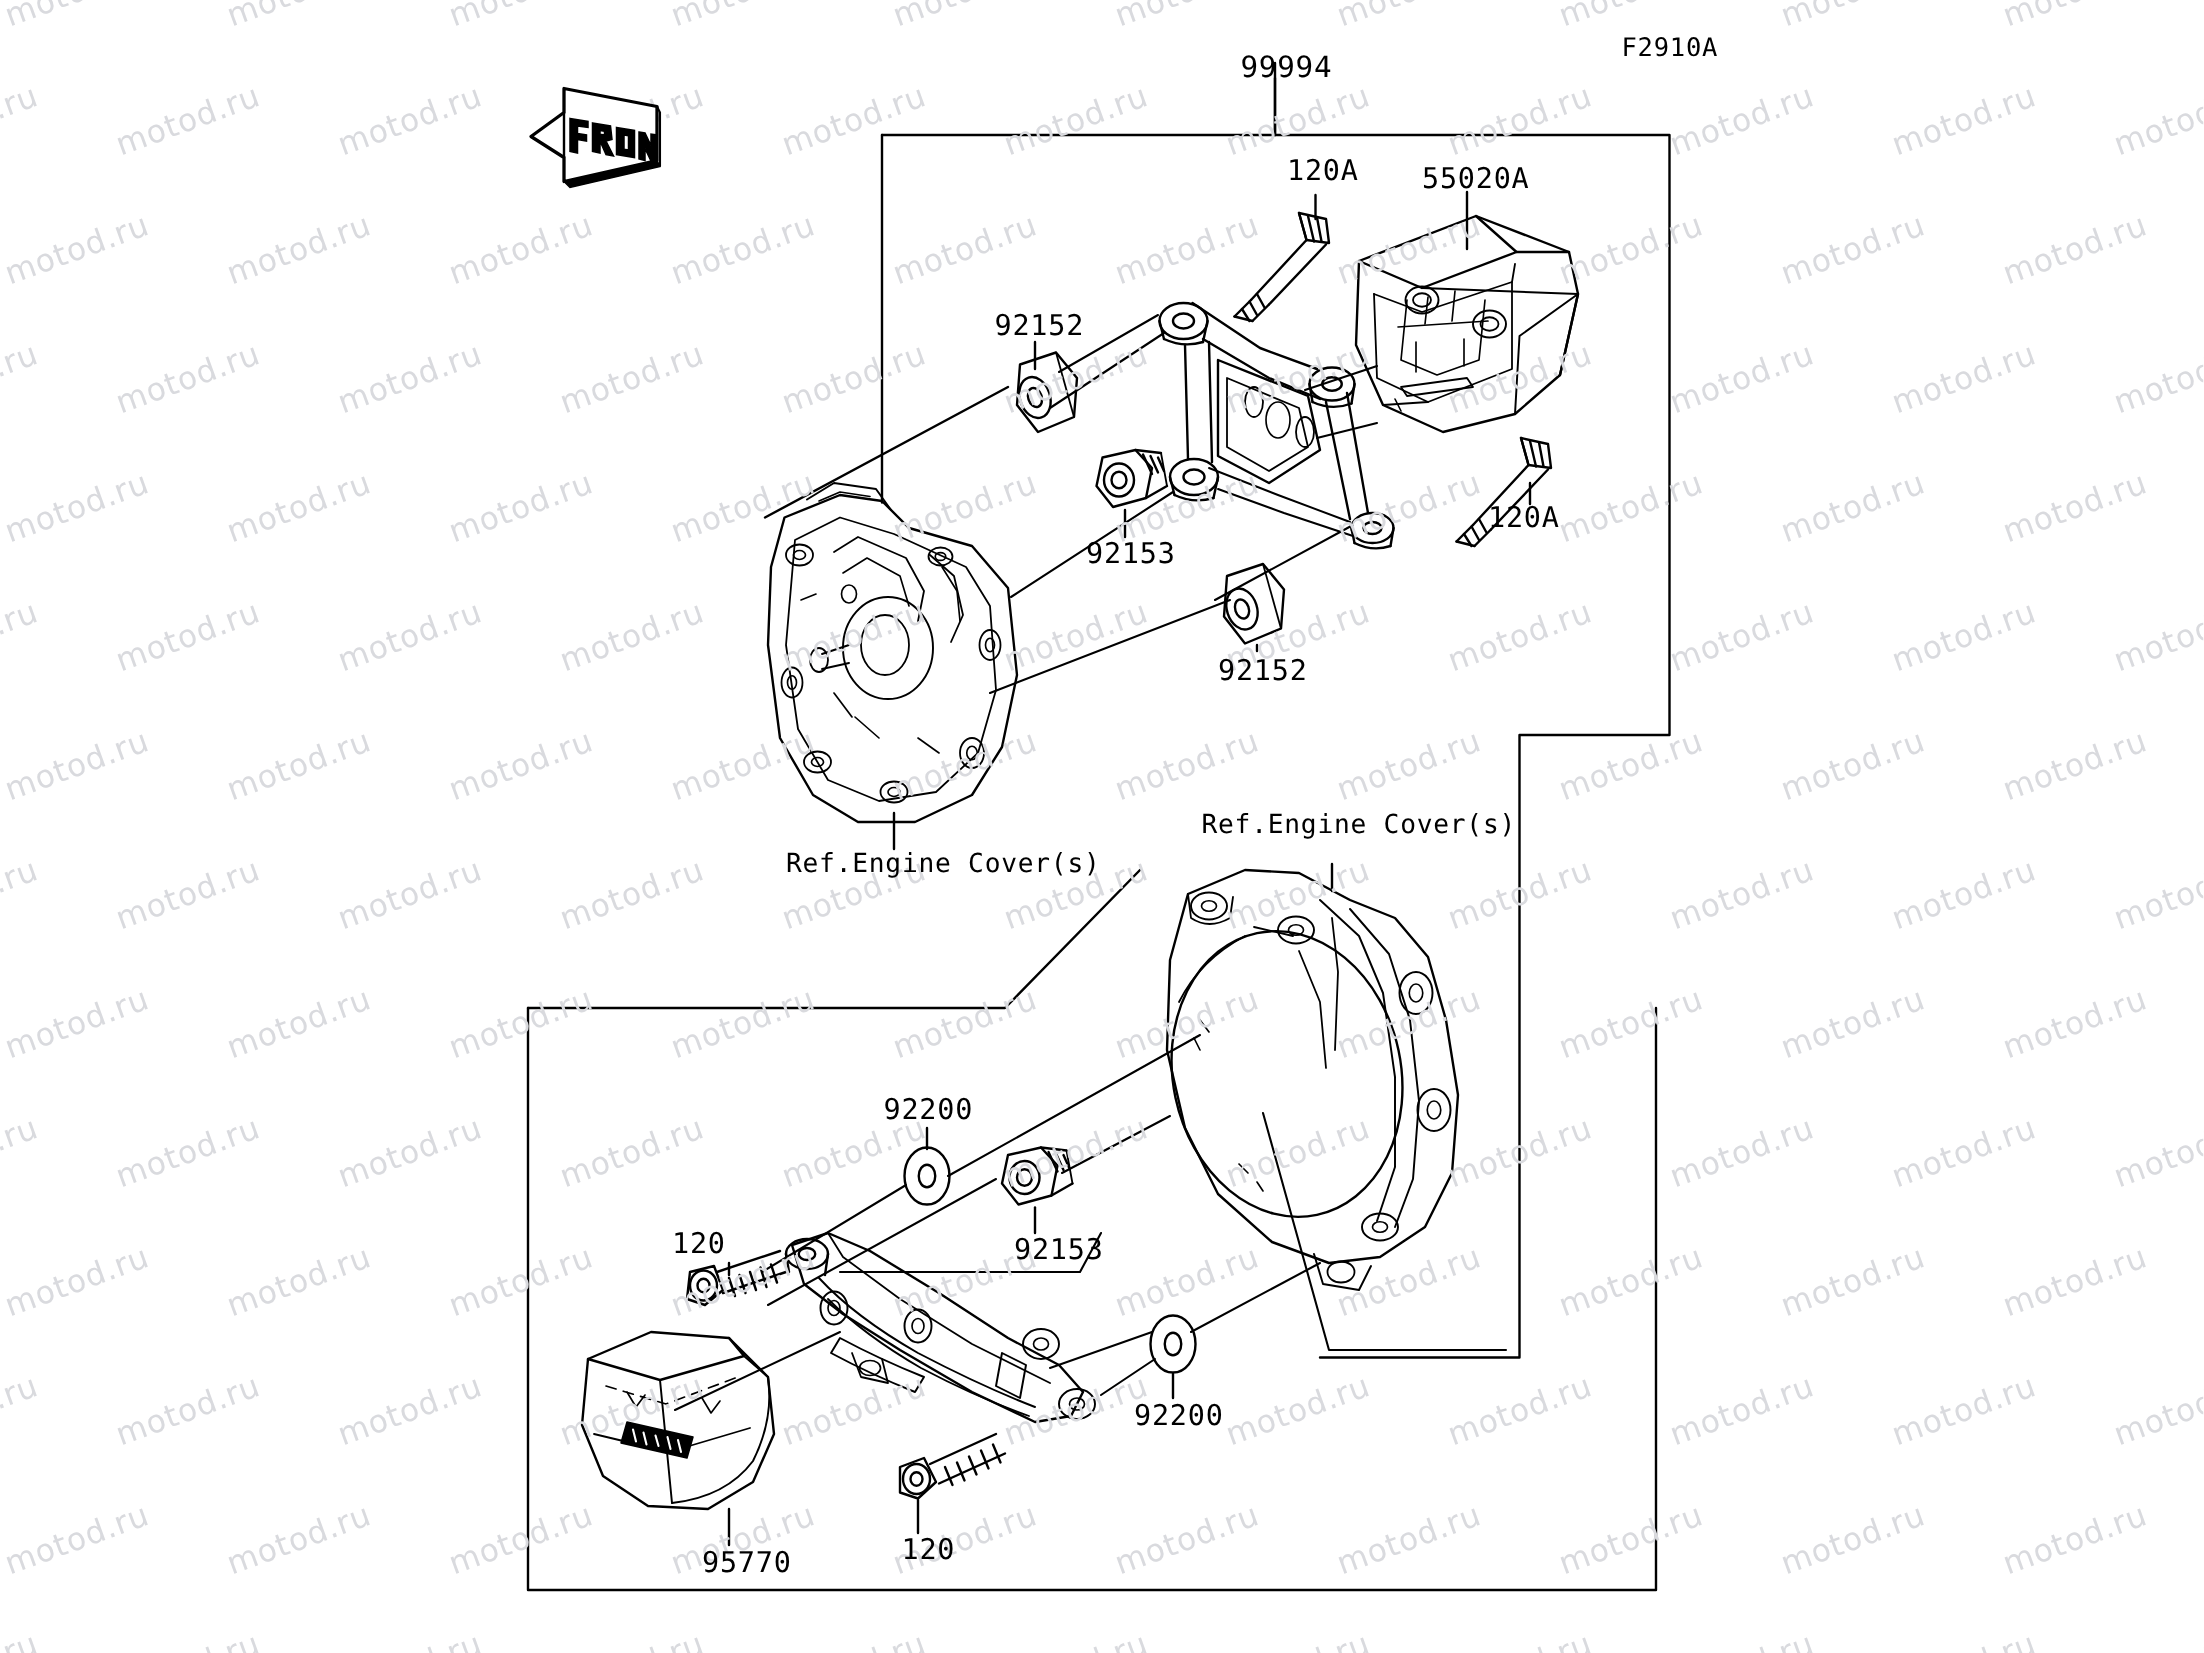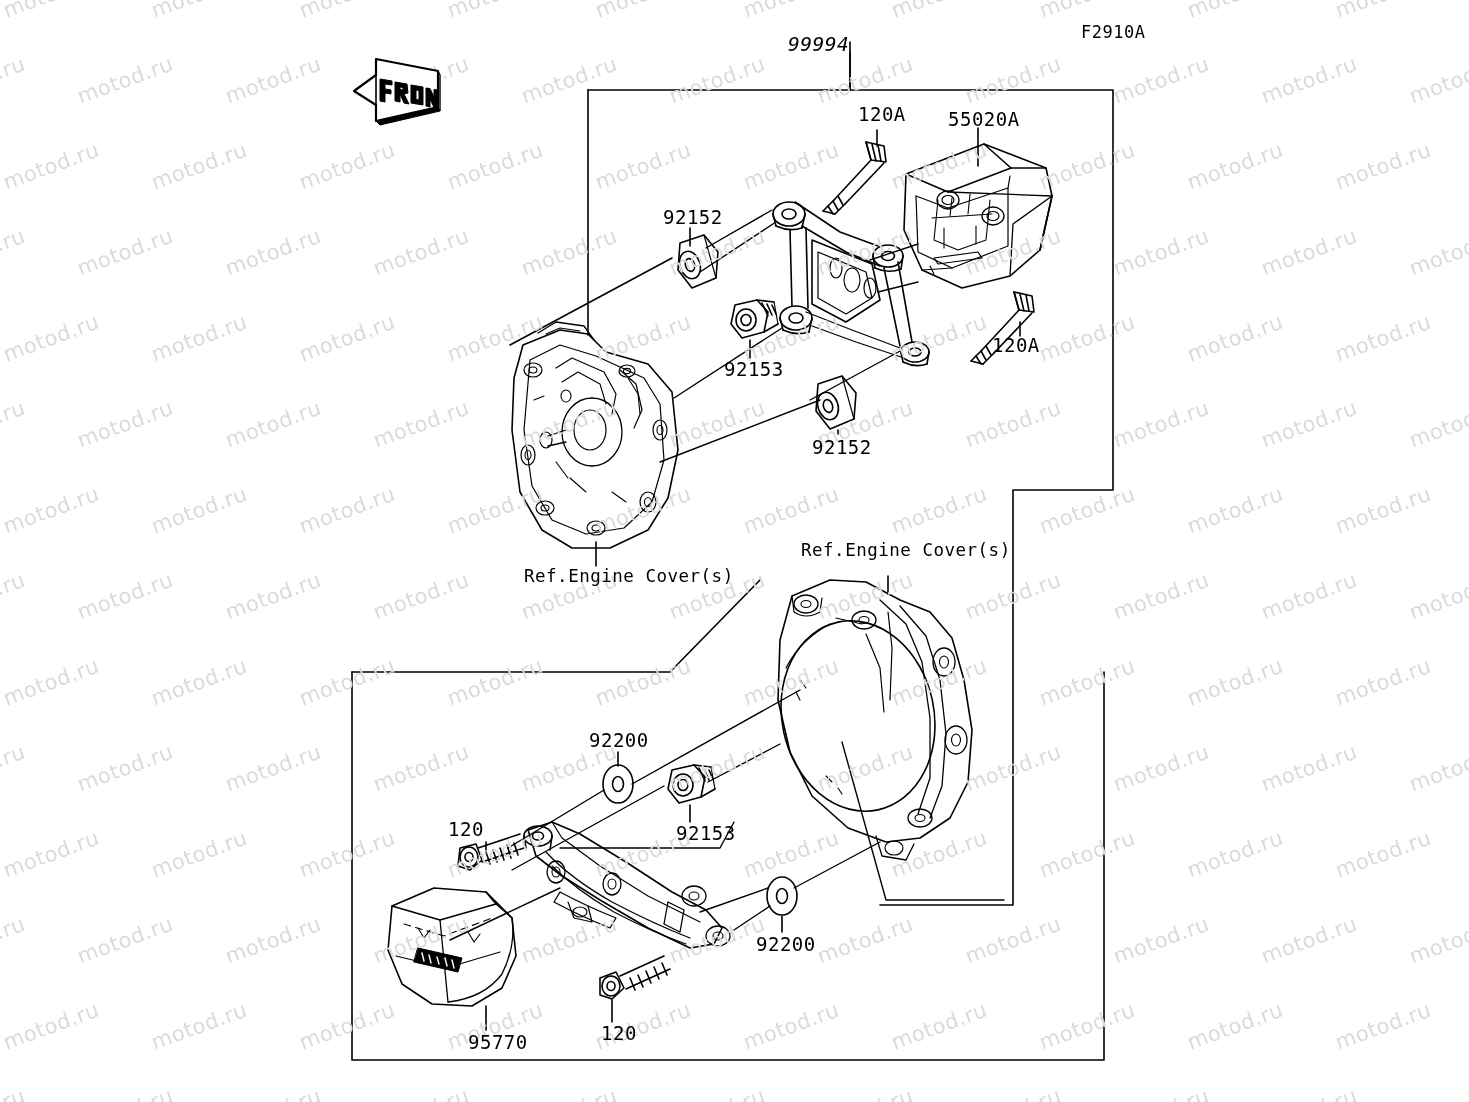--- a/index.html
+++ b/index.html
@@ -647,21 +647,21 @@
     </g>
 
     <path d="M 28,66 L 32,70 L 92,56 L 90,52" fill="#000000" stroke="#000" stroke-width="1"></path>
     <path d="M 90,16 L 92,20 L 92,56" fill="none" stroke="#000" stroke-width="1.4"></path>
   </svg>
 
   <div id="labels">
 
     <div class="lbl code" style="left:1081px; top:22px;">F2910A</div>
 
-    <div class="lbl big" style="left:788px; top:33px;font-style:italic;">99994</div>
+    <div class="lbl big" style="left:827px; top:33px;">99994</div>
 
     <div class="lbl" style="left:858px; top:103px;">120A</div>
 
     <div class="lbl" style="left:948px; top:108px;">55020A</div>
 
     <div class="lbl" style="left:663px; top:206px;">92152</div>
 
     <div class="lbl" style="left:724px; top:358px;">92153</div>
 
     <div class="lbl" style="left:992px; top:334px;">120A</div>

